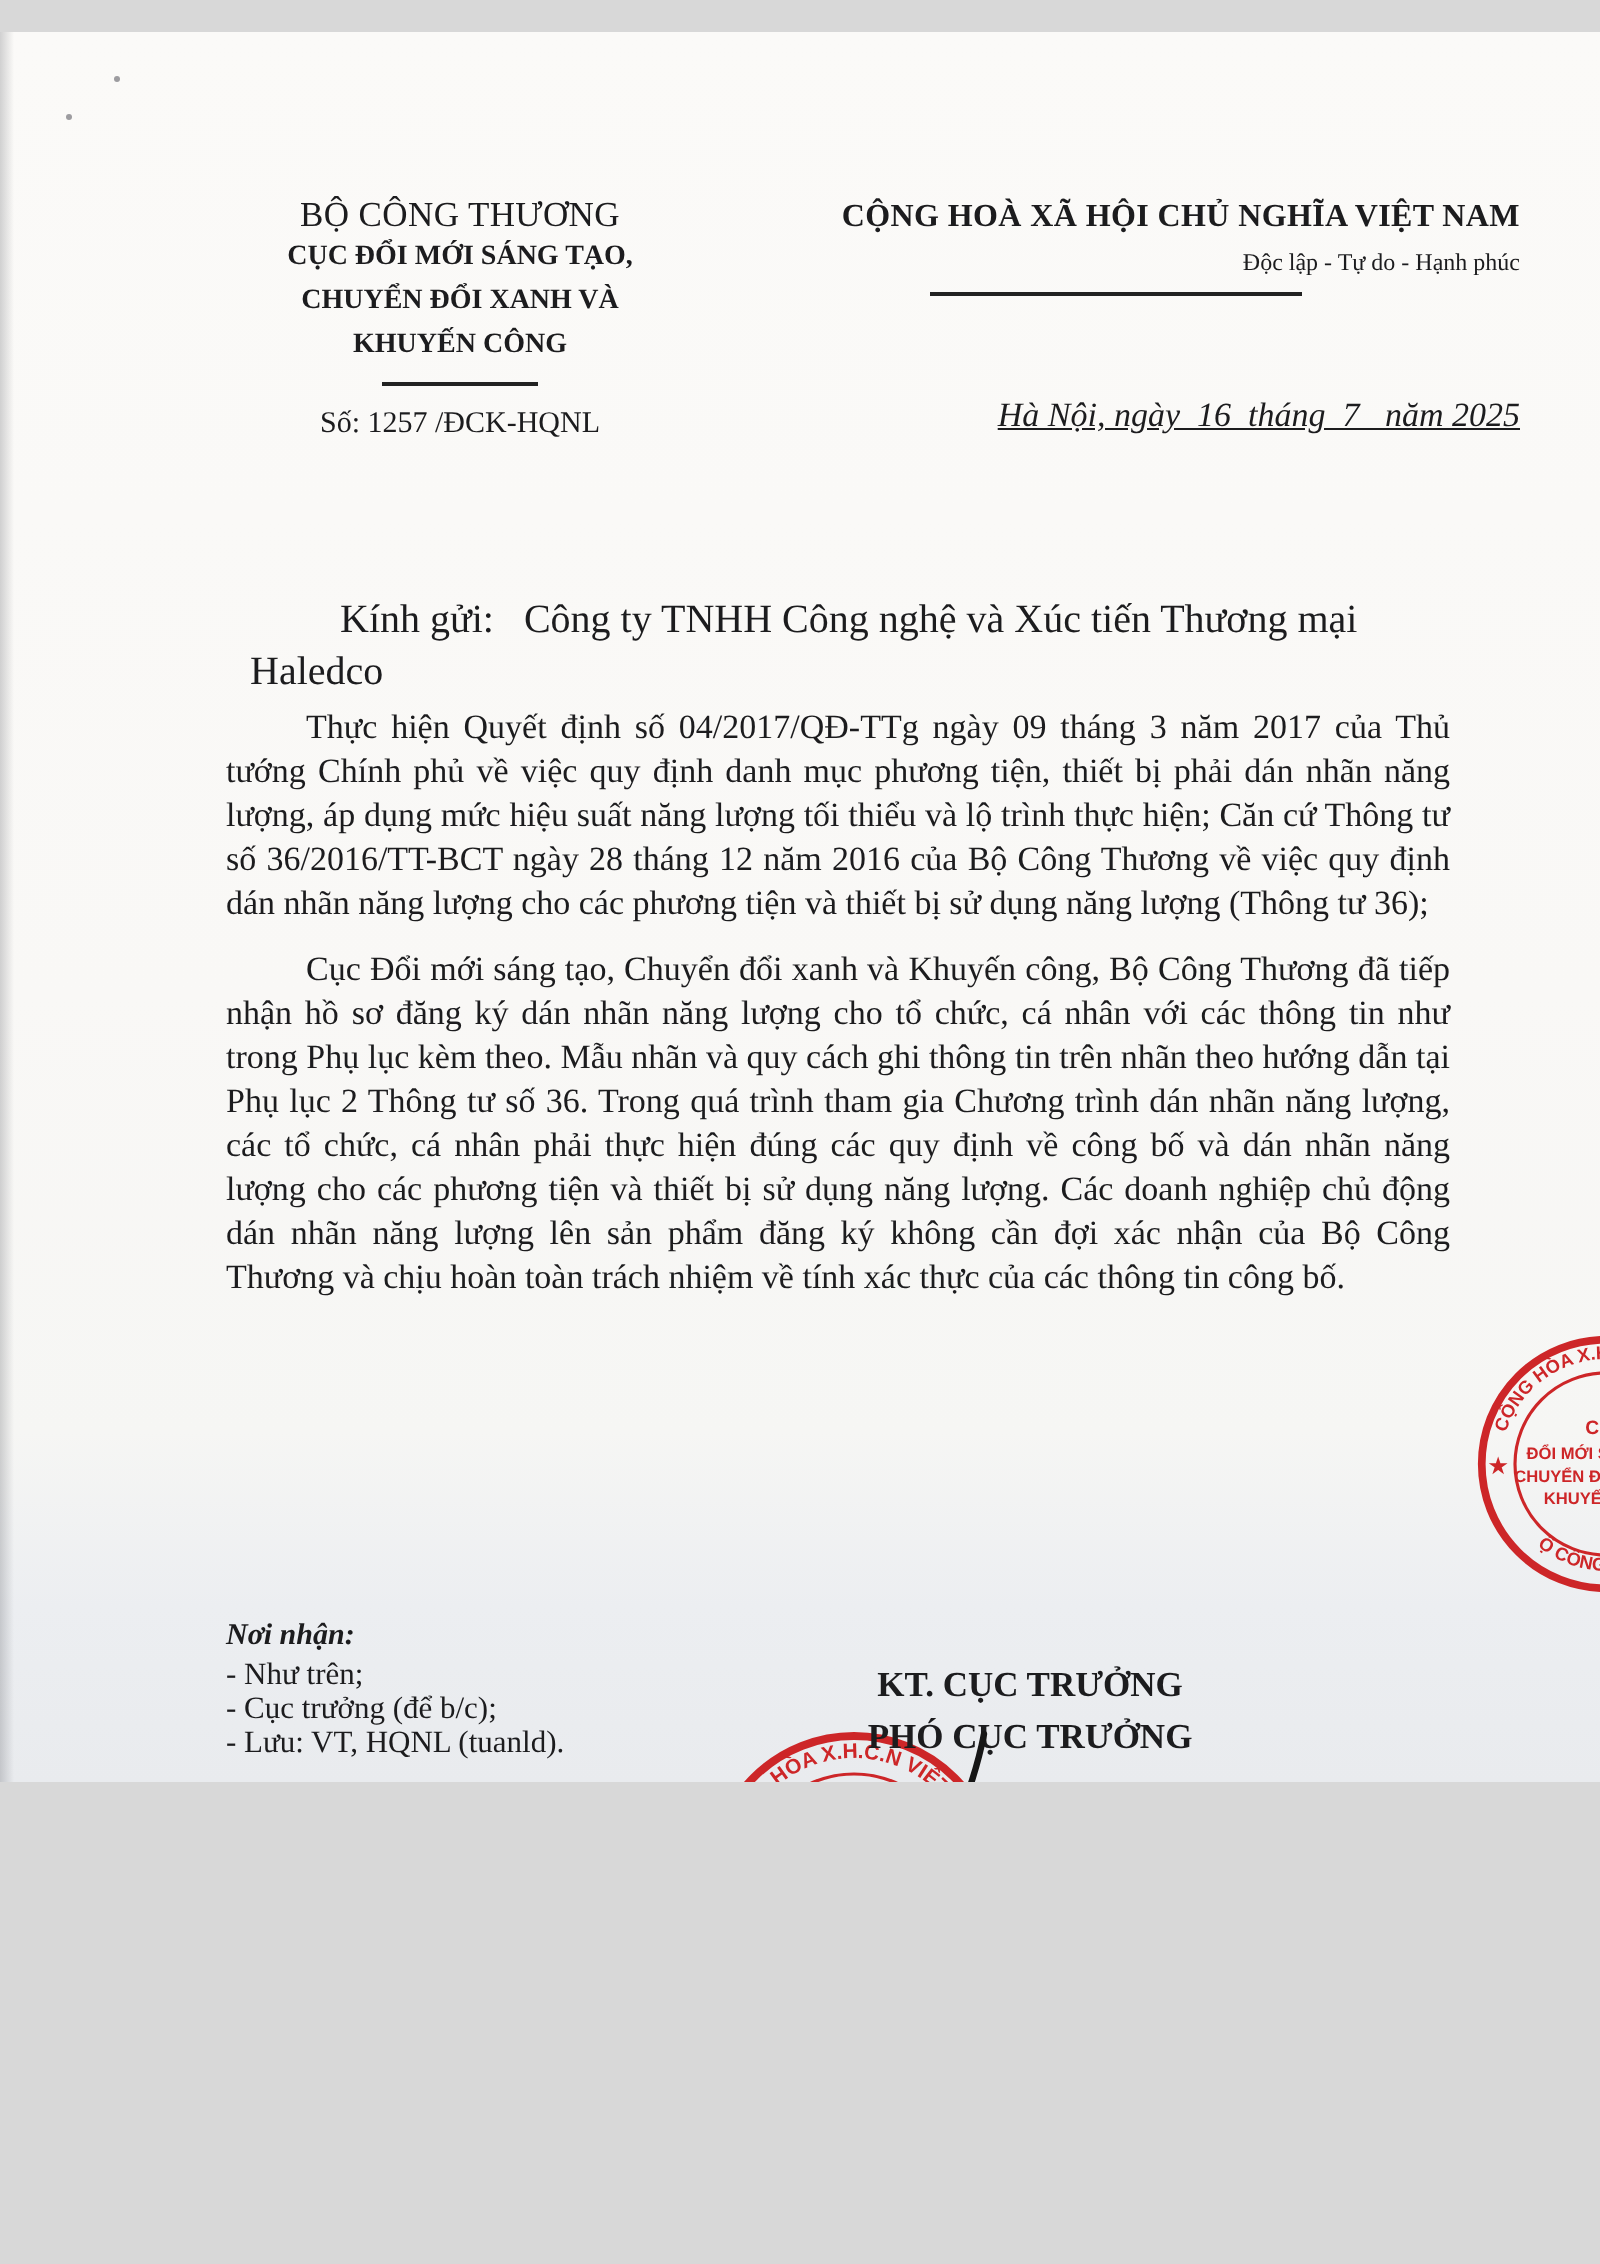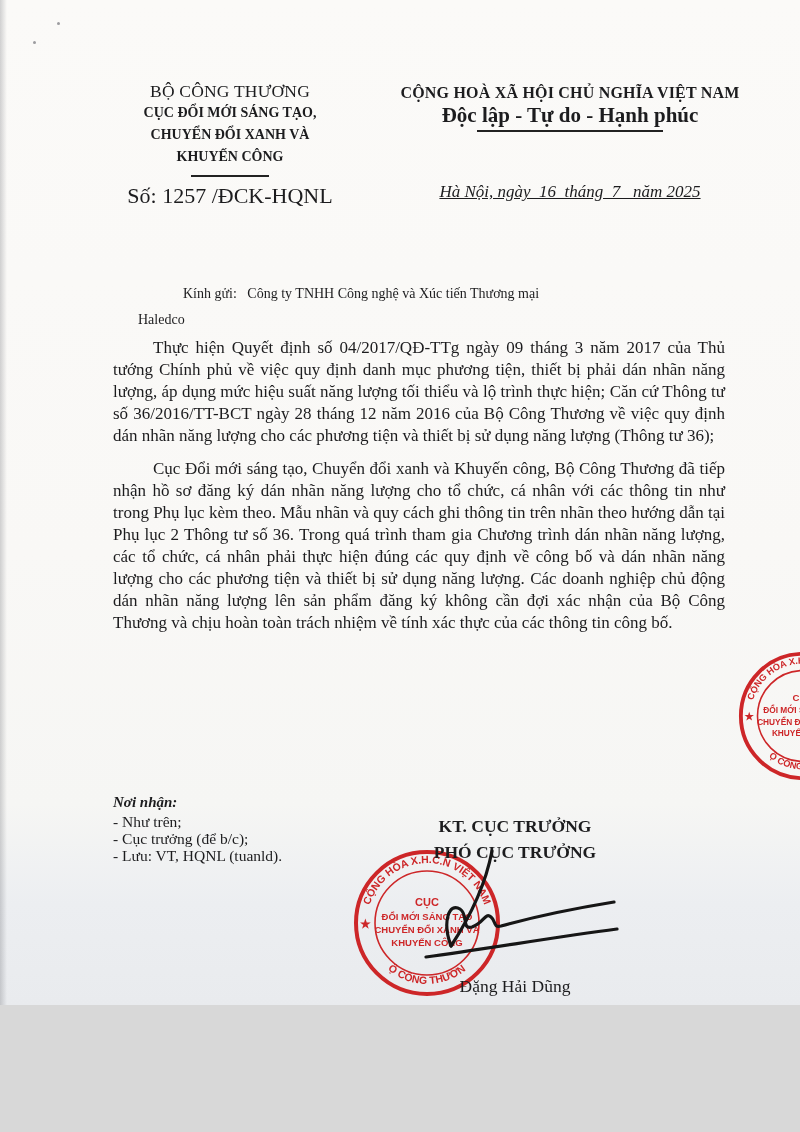--- a/index.html
+++ b/index.html
@@ -1,52 +1,52 @@
 <!DOCTYPE html>
 <html><head>
 <meta charset="utf-8">
 <style>
   * { margin:0; padding:0; box-sizing:border-box; }
   html,body { background:#d8d8d8; }
   .page {
     position:relative;
-    width:800px; height:1005px;
-    margin:0 auto;
+    width:800px; height:875px;
+    margin:16px auto;
     overflow:hidden;
     background:linear-gradient(180deg,#fbfaf8 0%,#f9f8f6 55%,#f6f6f4 80%,#eceef1 90%,#e9ebee 100%);
     font-family:"Liberation Serif", serif;
     color:#1c1c1e;
   }
   .page::before{
     content:""; position:absolute; left:0; top:0; bottom:0; width:7px;
     background:linear-gradient(90deg, rgba(110,112,118,.30), rgba(110,112,118,0));
     pointer-events:none;
   }
   .abs { position:absolute; }
 
   
   .org-block { left:60px; top:80px; width:340px; text-align:center; }
   .org-parent { font-size:17.5px; letter-spacing:.2px; line-height:22px; }
   .org-name  { font-size:14px; font-weight:bold; line-height:22px; }
   .org-rule  { width:78px; border-top:2px solid #222; margin:7px auto 8px; }
-  .doc-number{ font-size:22px; line-height:22px; }
+  .doc-number{ font-size:15px; line-height:22px; }
   .doc-subject{
     width:232px; margin:5px auto 0; text-align:justify;
     font-size:15.5px; line-height:21px;
   }
 
   
-  .national-block { left:368px; top:82px; width:404px; text-align:center; }
+  .national-block { left:356px; top:82px; width:404px; text-align:right; }
   .nat-country { font-size:16px; font-weight:bold; line-height:22px; letter-spacing:.2px; }
-  .nat-motto   { font-size:21px; font-weight:bold; line-height:23px; }
+  .nat-motto   { font-size:12px; font-weight:normal; line-height:23px; }
   .nat-rule    { width:186px; border-top:2px solid #222; margin:3px auto 0; }
   .nat-date    { margin-top:50px; font-size:17px; font-style:italic; white-space:pre-wrap;text-decoration:underline; }
 
   
-  .greeting { left:126px; top:281px; width:612px; font-size:14px; line-height:26px; }
+  .greeting { left:113px; top:281px; width:612px; font-size:20px; line-height:26px; }
   .greeting .g1 { padding-left:57px; white-space:pre-wrap; }
   .greeting .g2 { padding-left:12px; }
 
   .bodytext { left:113px; top:337px; width:612px; font-size:17px;
               line-height:22px; text-align:justify; z-index:2; }
   .bodytext p { margin:0 0 11px 0; text-indent:40px; }
 
   
   .recipients { left:113px; top:794px; width:260px; z-index:2; }
   .recipients .rtitle { font-size:15px; font-weight:bold; font-style:italic; margin-bottom:3px; }

